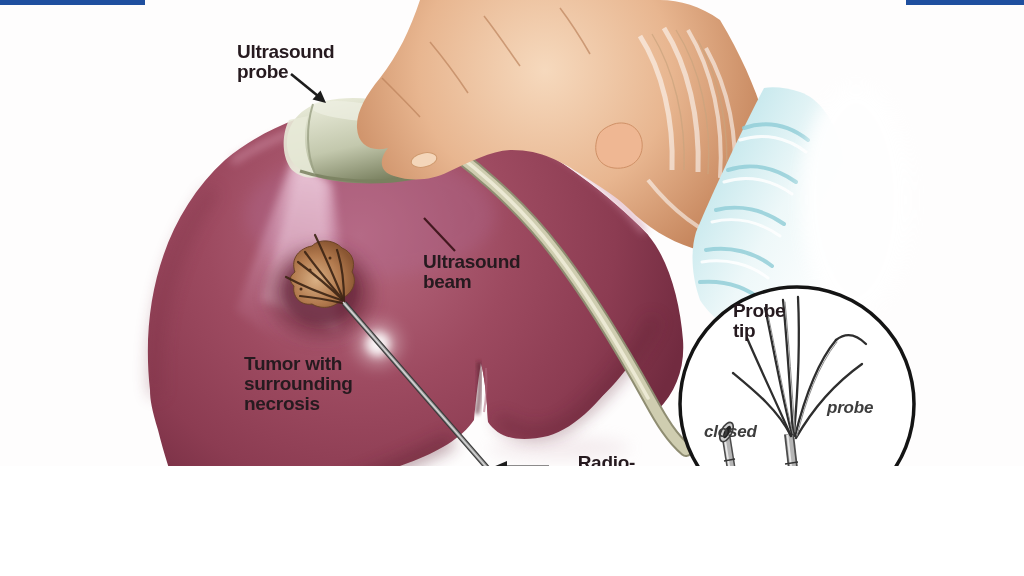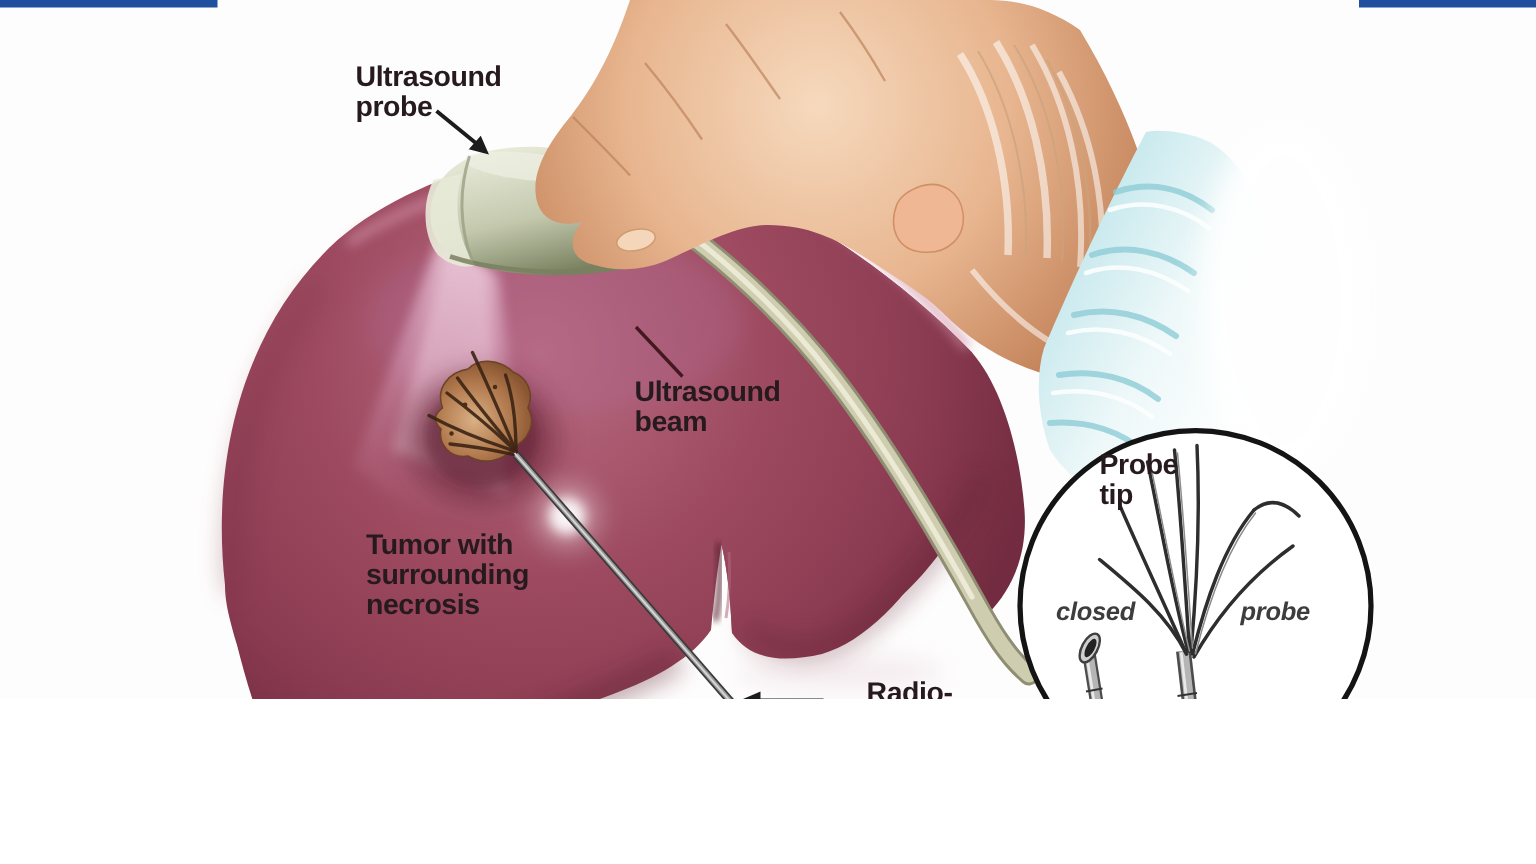--- a/index.html
+++ b/index.html
@@ -270,16 +270,16 @@
 beam</div>
 <div class="lbl" style="left:232px;top:354px;margin-left:12px;">Tumor with
 surrounding
 necrosis</div>
 <div class="lbl right" style="right:389px;top:433px;">Radio-
 frequency
 ablation
 probe</div>
 <div class="lbl" style="left:733px;top:301px;">Probe
 tip</div>
-<div class="cap" style="left:704px;top:399px;">closed</div>
+<div class="cap" style="left:704px;top:423px;">closed</div>
 <div class="cap" style="left:827px;top:399px;">probe</div>
 
 </div>
 
 </body></html>

